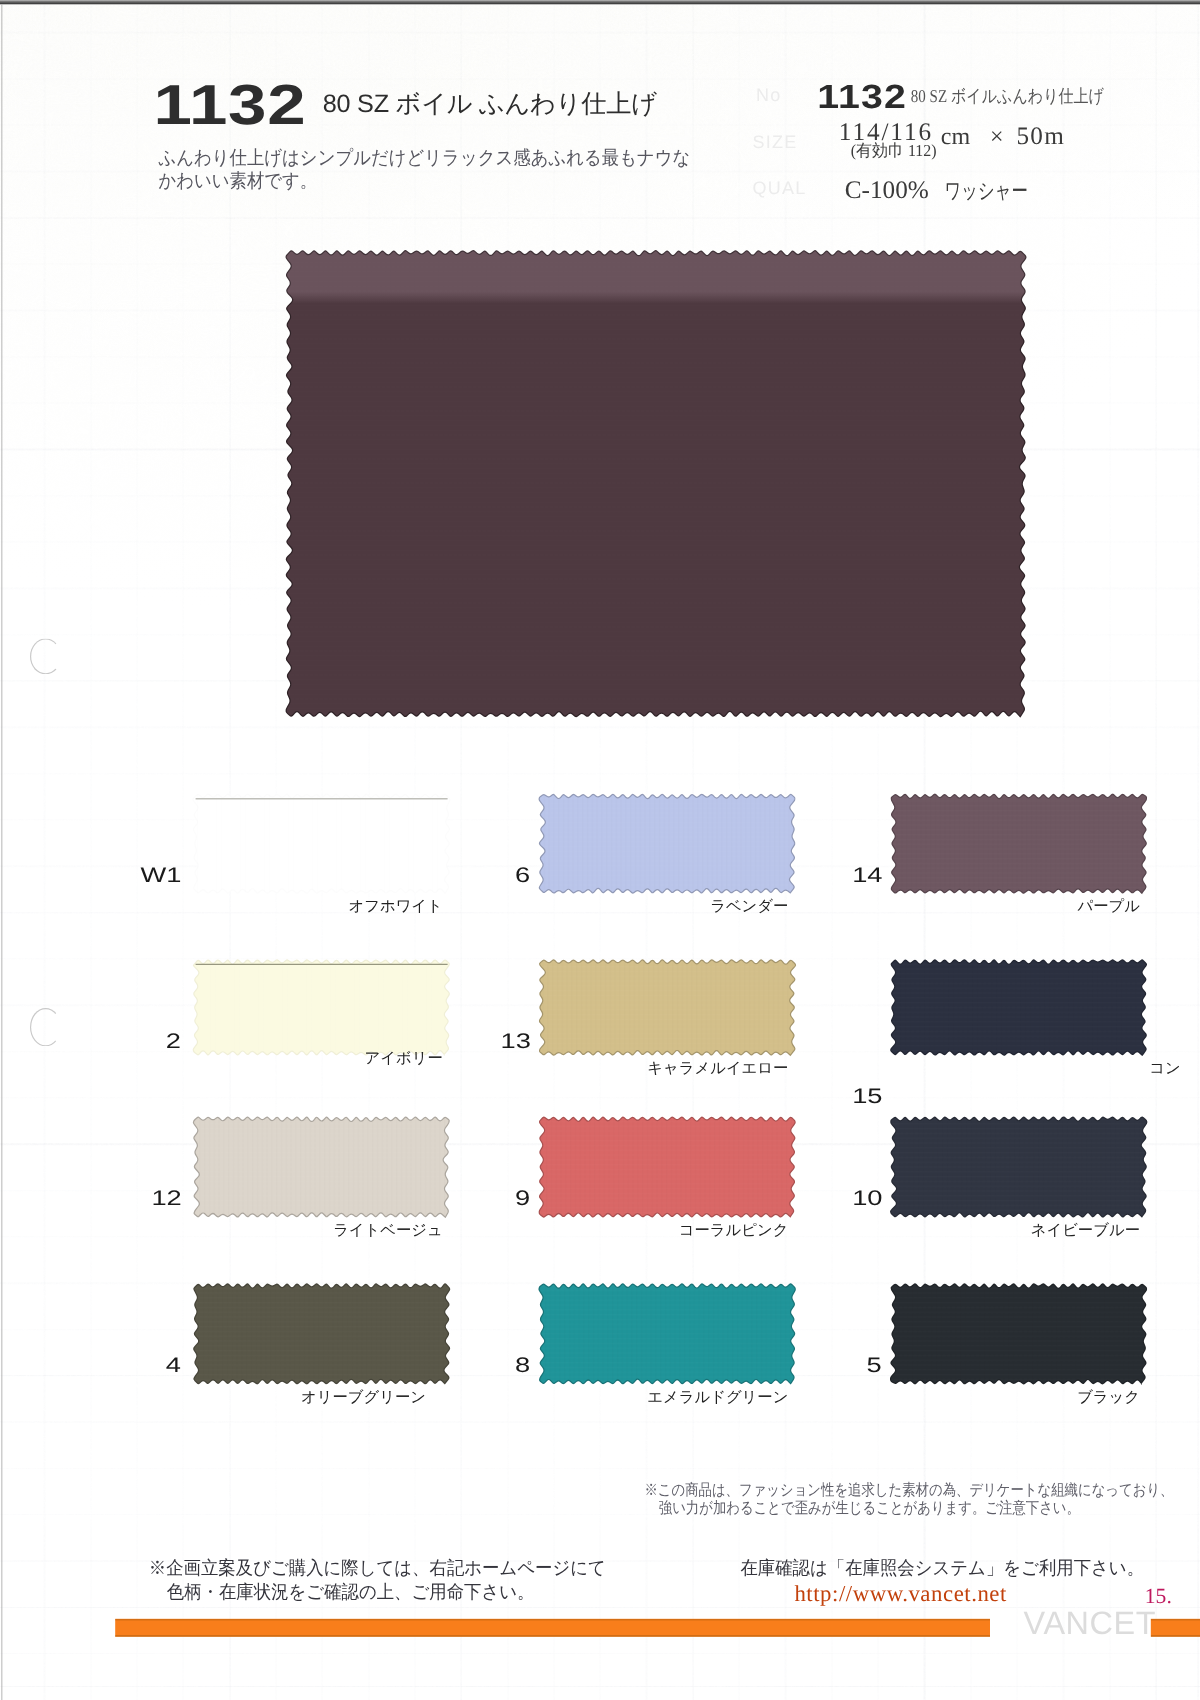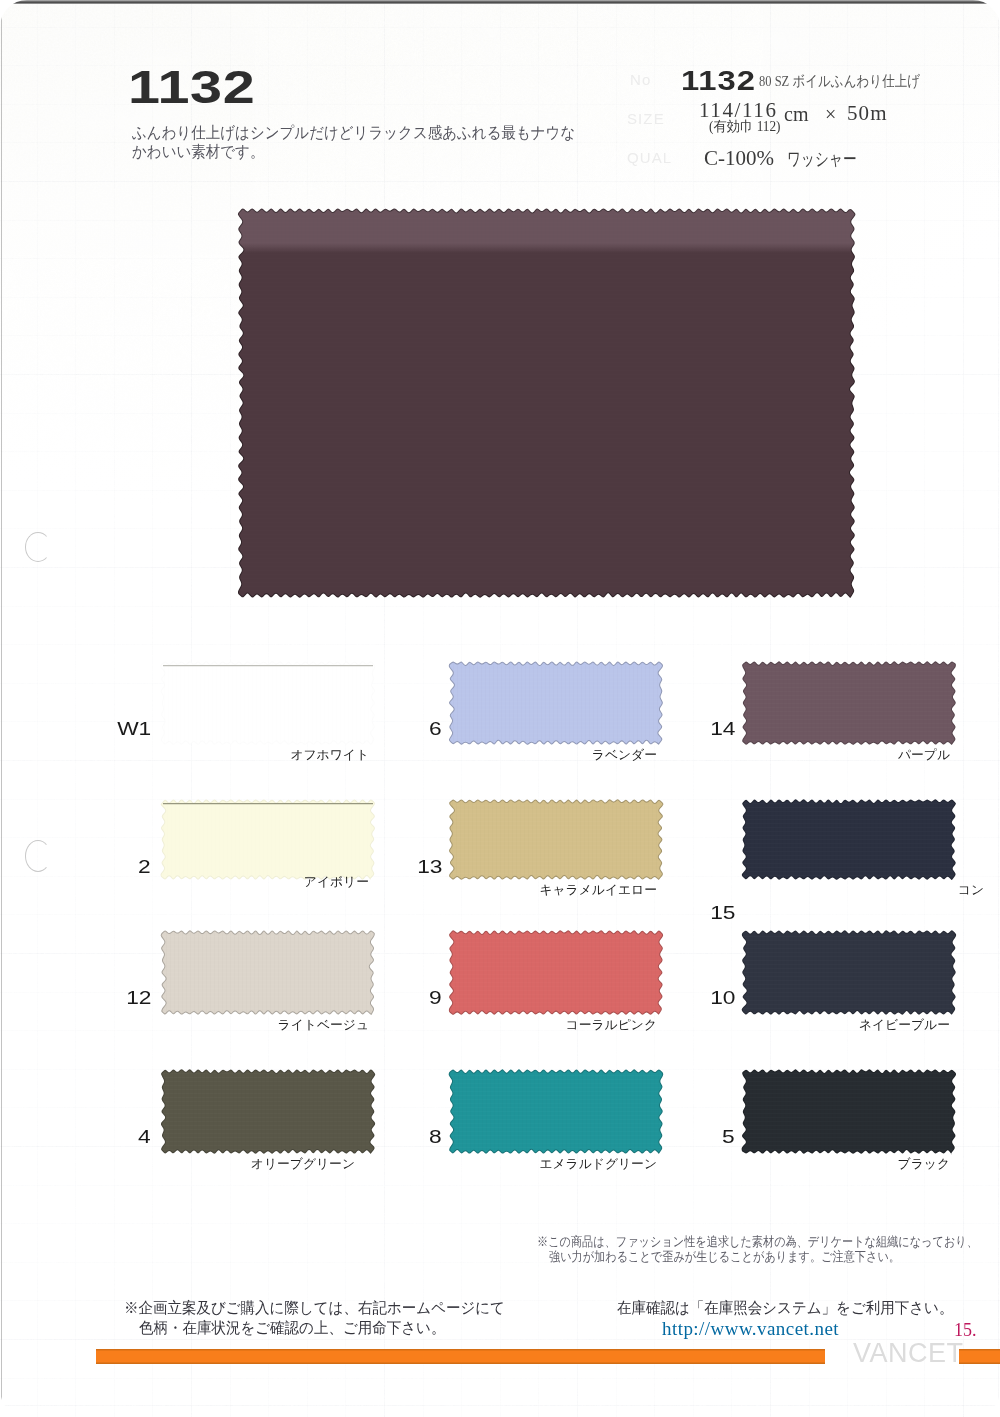--- a/index.html
+++ b/index.html
@@ -1,21 +1,21 @@
 <!DOCTYPE html>
 <html><head>
 <meta charset="utf-8">
 <title>1132</title>
 <style>
   html,body{margin:0;padding:0;background:#fff;}
   body{width:1000px;height:1417px;overflow:hidden;
        font-family:"Liberation Sans",sans-serif;
        -webkit-font-smoothing:antialiased;}
   #page{position:relative;width:1000px;height:1417px;overflow:hidden;
-        background:#ffffff;border-radius:27px;}
+        background:#ffffff;}
 
   
   .grid{position:absolute;inset:0;pointer-events:none;
         background-image:
           repeating-linear-gradient(to right, rgba(150,160,180,.042) 0 1px, rgba(0,0,0,0) 1px 38.6px),
           repeating-linear-gradient(to bottom, rgba(150,160,180,.042) 0 1px, rgba(0,0,0,0) 1px 38.6px),
           repeating-linear-gradient(to right, rgba(150,158,178,.060) 0 1px, rgba(0,0,0,0) 1px 193px),
           repeating-linear-gradient(to bottom, rgba(150,158,178,.060) 0 1px, rgba(0,0,0,0) 1px 193px);
         background-position: -2px -12px, -2px -12px, -2px -12px, -2px -12px;}
   
@@ -63,21 +63,21 @@
          line-height:1;white-space:nowrap;letter-spacing:0;}
 
   
   .caution{position:absolute;font-size:13.2px;color:#5e5e68;line-height:17px;
         white-space:nowrap;letter-spacing:0;transform:scaleX(.845);transform-origin:0 50%;}
   .foot-l{position:absolute;font-size:15.5px;color:#34343c;line-height:20px;
         white-space:nowrap;letter-spacing:0;transform:scaleX(.935);transform-origin:0 50%;}
   .foot-r{position:absolute;font-size:15.5px;color:#34343c;line-height:20px;
         white-space:nowrap;letter-spacing:0;transform:scaleX(.935);transform-origin:0 50%;}
   .foot-url{position:absolute;font-family:"Liberation Serif",serif;font-size:19px;
-        color:#0369a1;line-height:1;white-space:nowrap;letter-spacing:.45px;}
+        color:#c2410c;line-height:1;white-space:nowrap;letter-spacing:.45px;}
   .pageno{position:absolute;font-family:"Liberation Serif",serif;font-size:18px;
         color:#be185d;line-height:1;}
   .bar{position:absolute;background:#f87e1b;
        box-shadow:inset 0 1.5px 0 rgba(150,80,10,.35), inset 0 -1.5px 0 rgba(150,85,10,.40);}
   .brand{position:absolute;font-size:27px;color:#dcdcdc;letter-spacing:.5px;
         line-height:1;font-weight:400;margin-left:16px;}
 </style>
 </head>
 <body>
 
@@ -98,20 +98,21 @@
     <rect width="1000" height="1417" filter="url(#grain)" opacity="0.62"></rect>
     <rect width="1000" height="1417" filter="url(#blotch)" opacity="0.40"></rect>
   </svg>
   <div class="scan-top"></div>
   <div class="scan-left"></div>
 
   <div class="punch" style="left:25px;top:532px;width:24px;height:28px;"></div>
   <div class="punch" style="left:25px;top:840px;width:24px;height:30px;"></div>
 
   <div class="code" style="left:128px;top:63px;">1132</div>
+  <div class="subtitle" style="left:269px;top:76px;">80 SZ ボイル ふんわり仕上げ</div>
   <div class="desc" style="left:132px;top:123px;">ふんわり仕上げはシンプルだけどリラックス感あふれる最もナウな</div>
   <div class="desc" style="left:132px;top:142px;">かわいい素材です。</div>
 
   <div class="spec-label" style="left:630px;top:72px;">No</div>
   <div class="spec-no" style="left:681px;top:67px;">1132</div>
   <div class="spec-no-note" style="left:759px;top:74px;">80 SZ ボイルふんわり仕上げ</div>
 
   <div class="spec-label" style="left:627px;top:111px;">SIZE</div>
   <div class="spec-serif" style="left:699px;top:100px;font-size:21px;letter-spacing:1.6px;">114/116</div>
   <div class="spec-serif" style="left:784px;top:104px;font-size:20px;">cm</div>

